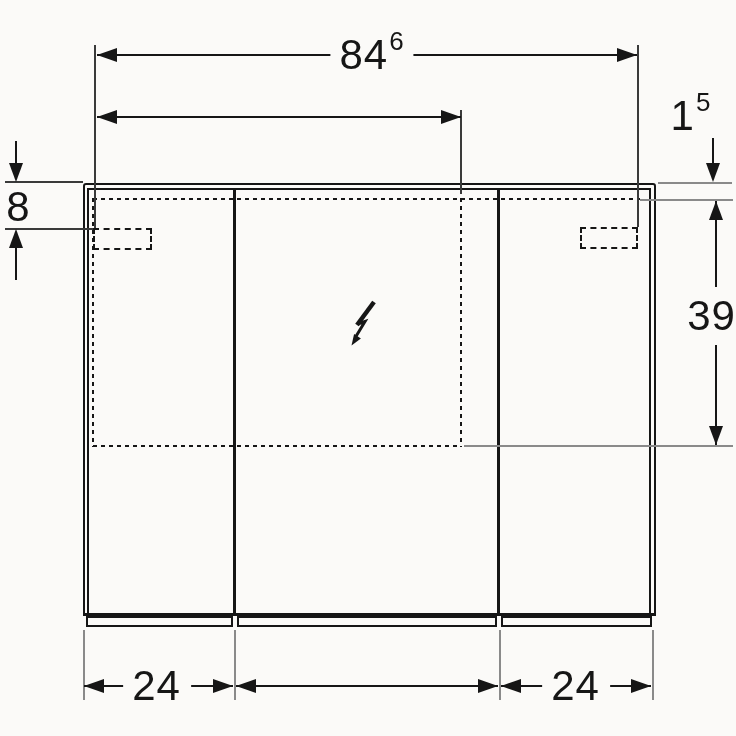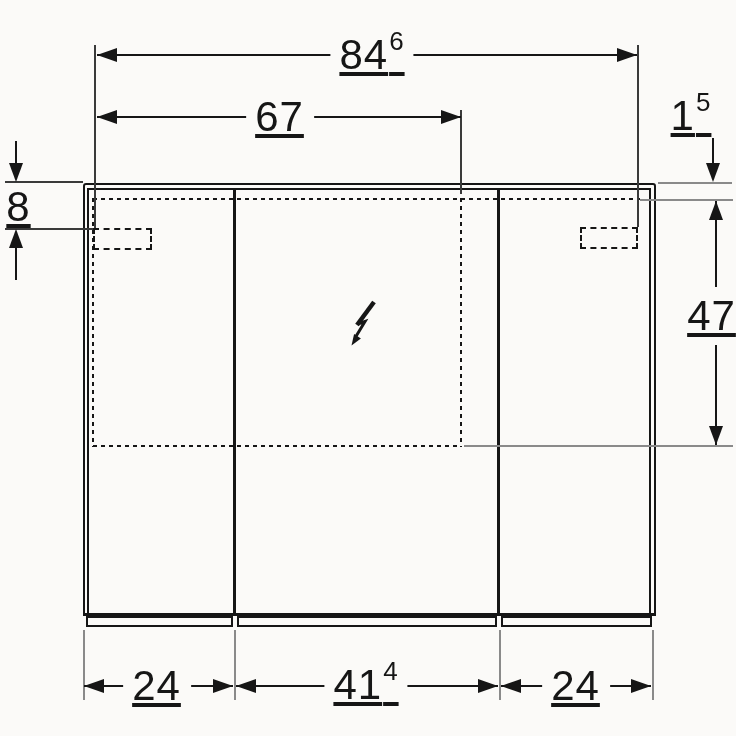--- a/index.html
+++ b/index.html
@@ -26,21 +26,21 @@
   
   .ar{width:0;height:0;}
   .ar-l{border-top:7px solid transparent;border-bottom:7px solid transparent;border-right:20px solid var(--ink);}
   .ar-r{border-top:7px solid transparent;border-bottom:7px solid transparent;border-left:20px solid var(--ink);}
   .ar-d{border-left:7px solid transparent;border-right:7px solid transparent;border-top:19px solid var(--ink);}
   .ar-u{border-left:7px solid transparent;border-right:7px solid transparent;border-bottom:19px solid var(--ink);}
   
   .dim-label{
     position:absolute;transform:translate(-50%,-50%);
     font-size:42px;line-height:1;white-space:nowrap;
-    background:var(--bg);padding:0 9px;letter-spacing:1px;text-decoration:underline;
+    background:var(--bg);padding:0 9px;letter-spacing:1px;
   }
   .dim-label sup{font-size:26px;position:relative;top:-4px;margin-left:1px;vertical-align:super;line-height:0;}
   .dim-label.vertical{padding:8px 3px;}
   .dim-label.nobg{background:transparent;padding:0;}
   
   .cab-outer{
     border:2px solid var(--ink);border-bottom-width:3px;
     border-radius:3px 3px 0 0;box-sizing:border-box;background:transparent;
   }
   .cab-inner{
@@ -92,58 +92,52 @@
   <div class="abs ink" style="left:97px;top:54px;width:540px;height:2px;"></div>
   <div class="abs ar ar-l" style="left:97px;top:48px;"></div>
   <div class="abs ar ar-r" style="left:617px;top:48px;"></div>
   <div class="dim-label" style="left:372px;top:55px;">
     <span>84</span><sup>6</sup>
   </div>
 
   <div class="abs ink" style="left:97px;top:116px;width:364px;height:2px;"></div>
   <div class="abs ar ar-l" style="left:97px;top:110px;"></div>
   <div class="abs ar ar-r" style="left:441px;top:110px;"></div>
-  <div class="dim-label" style="left:280px;top:117px;">
-    <span>67</span><sup></sup>
-  </div>
 
   <div class="dim-label nobg" style="left:691px;top:116px;">
     <span>1</span><sup>5</sup>
   </div>
   <div class="abs ink" style="left:712px;top:138px;width:2px;height:26px;"></div>
   <div class="abs ar ar-d" style="left:706px;top:163px;"></div>
 
   <div class="abs ink" style="left:715px;top:201px;width:2px;height:244px;"></div>
   <div class="abs ar ar-u" style="left:709px;top:201px;"></div>
   <div class="abs ar ar-d" style="left:709px;top:426px;"></div>
   <div class="dim-label vertical" style="left:712px;top:316px;">
-    <span>47</span><sup></sup>
+    <span>39</span><sup></sup>
   </div>
 
   <div class="abs ink" style="left:15px;top:141px;width:2px;height:22px;"></div>
   <div class="abs ar ar-d" style="left:9px;top:163px;"></div>
   <div class="abs ar ar-u" style="left:9px;top:229px;"></div>
   <div class="abs ink" style="left:15px;top:248px;width:2px;height:32px;"></div>
   <div class="dim-label nobg" style="left:19px;top:207px;">
     <span>8</span><sup></sup>
   </div>
 
   <div class="abs ink" style="left:84px;top:685px;width:149px;height:2px;"></div>
   <div class="abs ar ar-l" style="left:84px;top:679px;"></div>
   <div class="abs ar ar-r" style="left:213px;top:679px;"></div>
   <div class="dim-label" style="left:157px;top:686px;">
     <span>24</span><sup></sup>
   </div>
 
   <div class="abs ink" style="left:236px;top:685px;width:262px;height:2px;"></div>
   <div class="abs ar ar-l" style="left:236px;top:679px;"></div>
   <div class="abs ar ar-r" style="left:478px;top:679px;"></div>
-  <div class="dim-label" style="left:366px;top:685px;">
-    <span>41</span><sup>4</sup>
-  </div>
 
   <div class="abs ink" style="left:501px;top:685px;width:150px;height:2px;"></div>
   <div class="abs ar ar-l" style="left:501px;top:679px;"></div>
   <div class="abs ar ar-r" style="left:631px;top:679px;"></div>
   <div class="dim-label" style="left:576px;top:686px;">
     <span>24</span><sup></sup>
   </div>
 
 </div>
 

